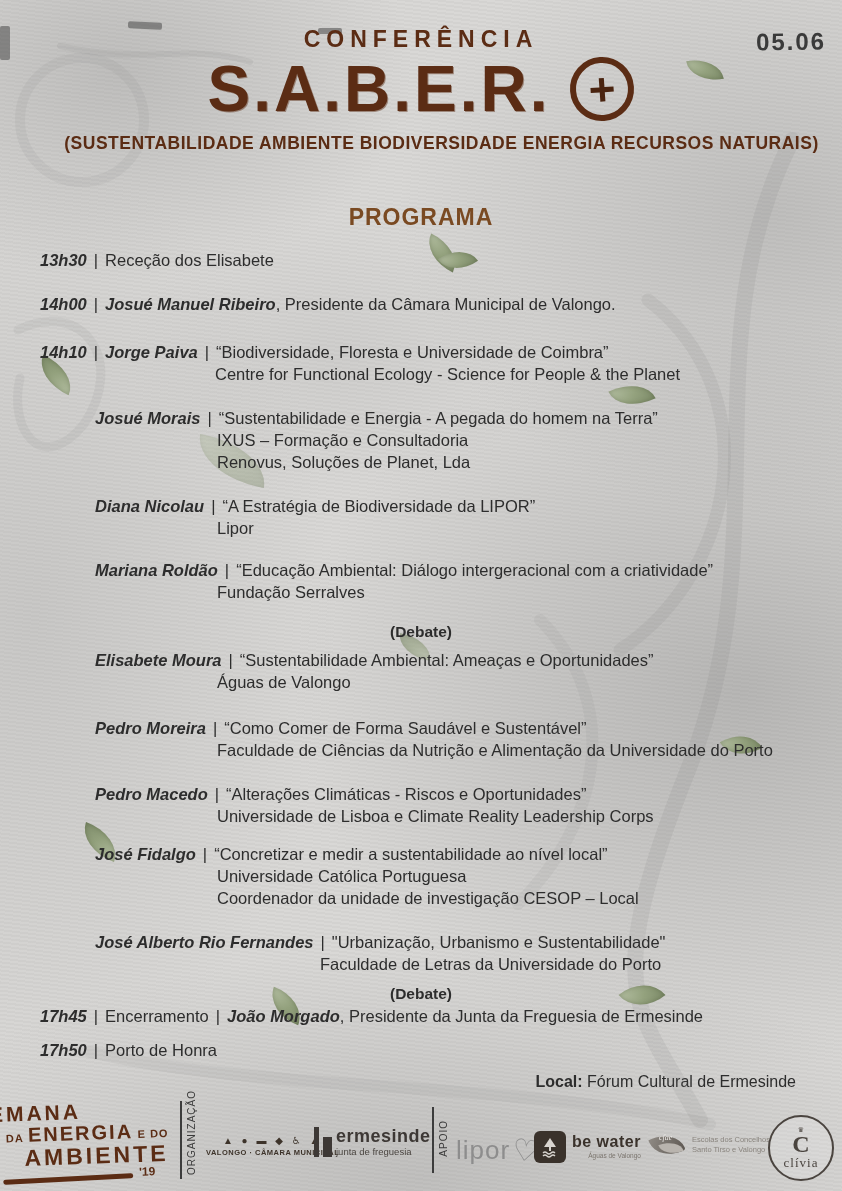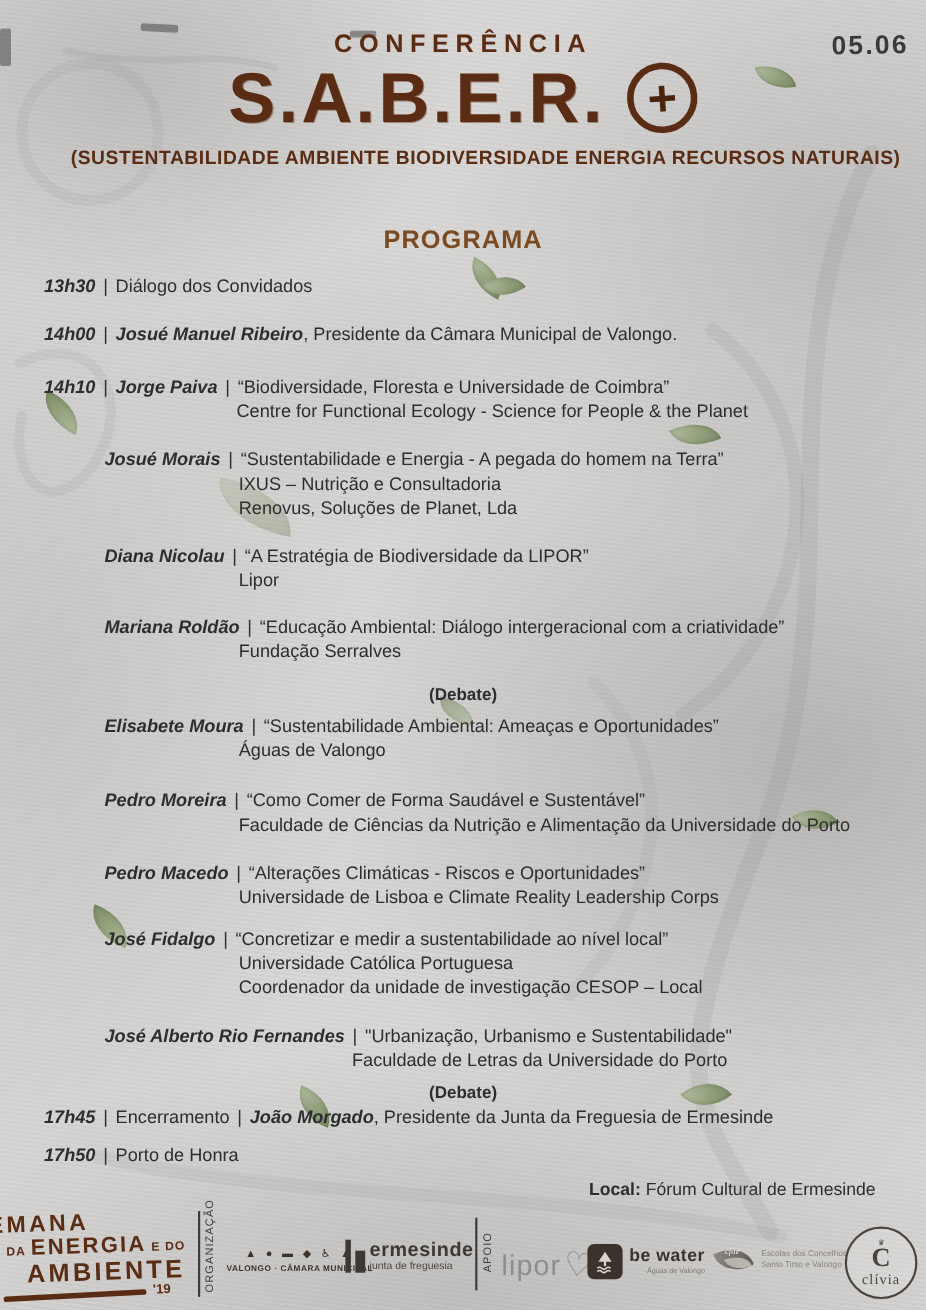--- a/index.html
+++ b/index.html
@@ -157,39 +157,39 @@
         </span>
     </div>
     <div class="subtitle">(SUSTENTABILIDADE AMBIENTE BIODIVERSIDADE ENERGIA RECURSOS NATURAIS)</div>
   </div>
 
   <div class="prog-heading">PROGRAMA</div>
 
   <div class="program">
 
     <div class="entry t mb22">
-      <span class="time">13h30</span><span class="pipe">|</span><span>Diálogo dos Convidados</span>
+      <span class="time">13h30</span><span class="pipe">|</span><span>Receção dos Elisabete</span>
     </div>
 
     <div class="entry t mb26">
       <span class="time">14h00</span><span class="pipe">|</span><span class="name">Josué Manuel Ribeiro</span><span>, Presidente da Câmara Municipal de Valongo.</span>
     </div>
 
     <div class="entry t mb22">
       <div>
         <span class="time">14h10</span><span class="pipe">|</span><span class="name">Jorge Paiva</span><span class="pipe">|</span><span>“Biodiversidade, Floresta e Universidade de Coimbra”</span>
       </div>
       <div class="affil">Centre for Functional Ecology - Science for People &amp; the Planet</div>
     </div>
 
     <div class="entry s mb22">
       <div>
         <span class="name">Josué Morais</span><span class="pipe">|</span><span>“Sustentabilidade e Energia - A pegada do homem na Terra”</span>
       </div>
-      <div class="affil">IXUS – Nutrição e Consultadoria</div>
+      <div class="affil">IXUS – Formação e Consultadoria</div>
       <div class="affil">Renovus, Soluções de Planet, Lda</div>
     </div>
 
     <div class="entry s mb20">
       <div>
         <span class="name">Diana Nicolau</span><span class="pipe">|</span><span>“A Estratégia de Biodiversidade da LIPOR”</span>
       </div>
       <div class="affil">Lipor</div>
     </div>
 

